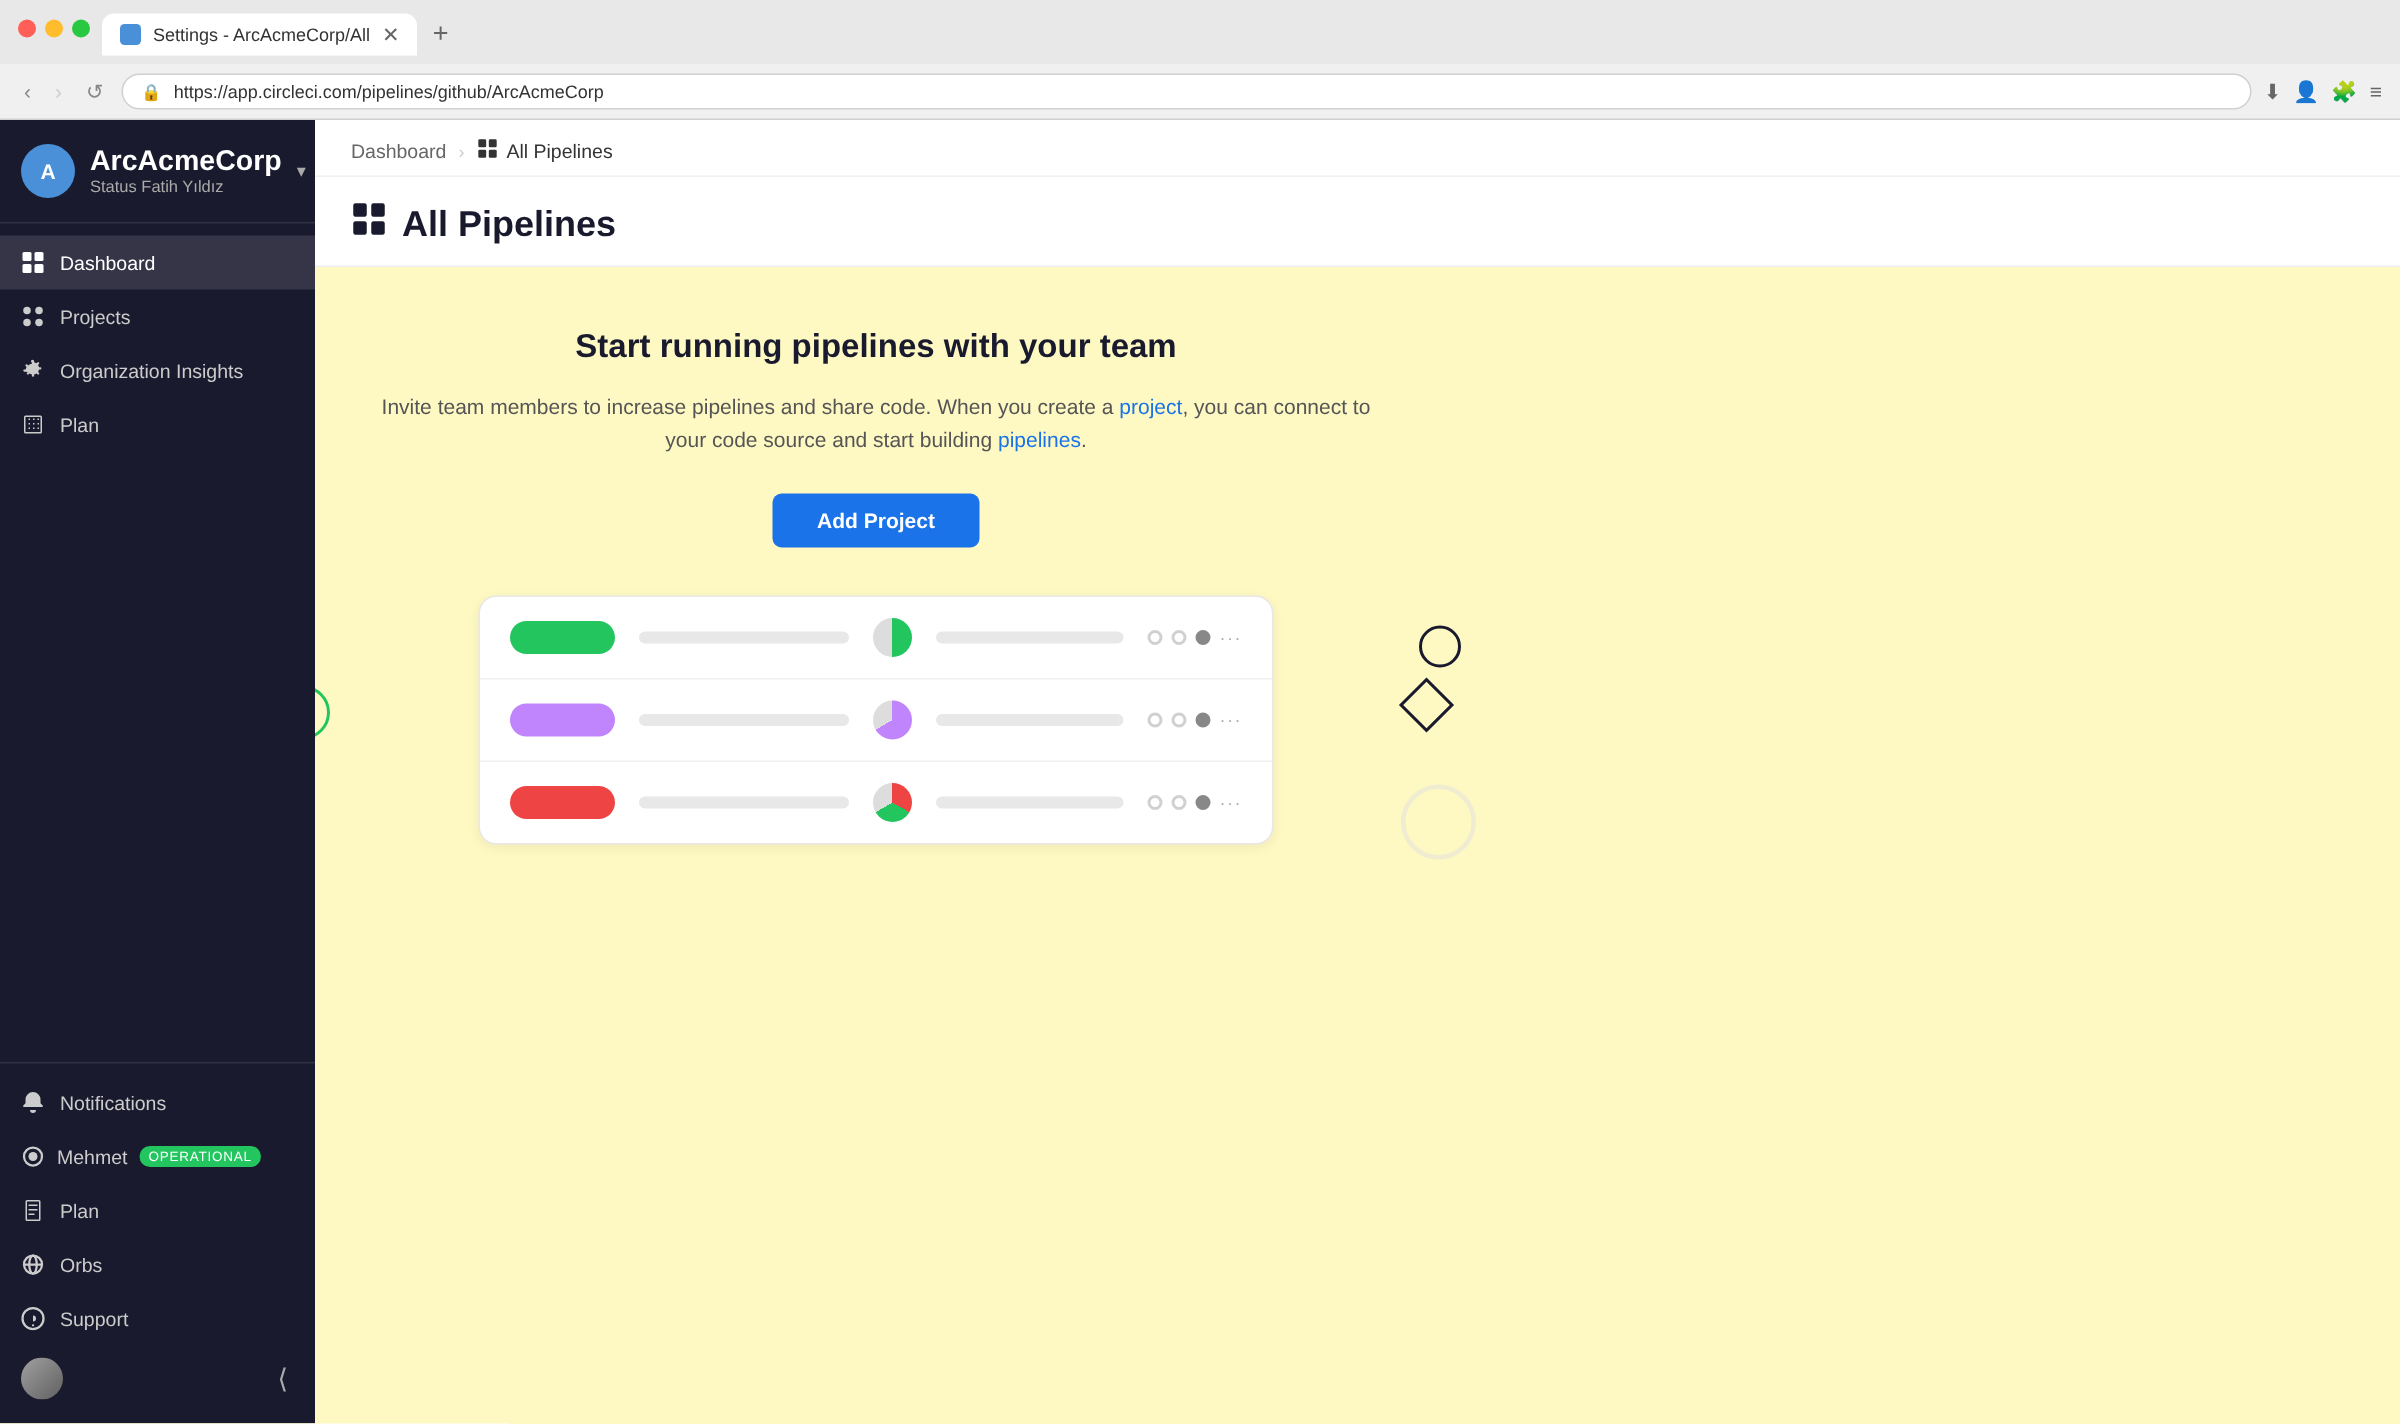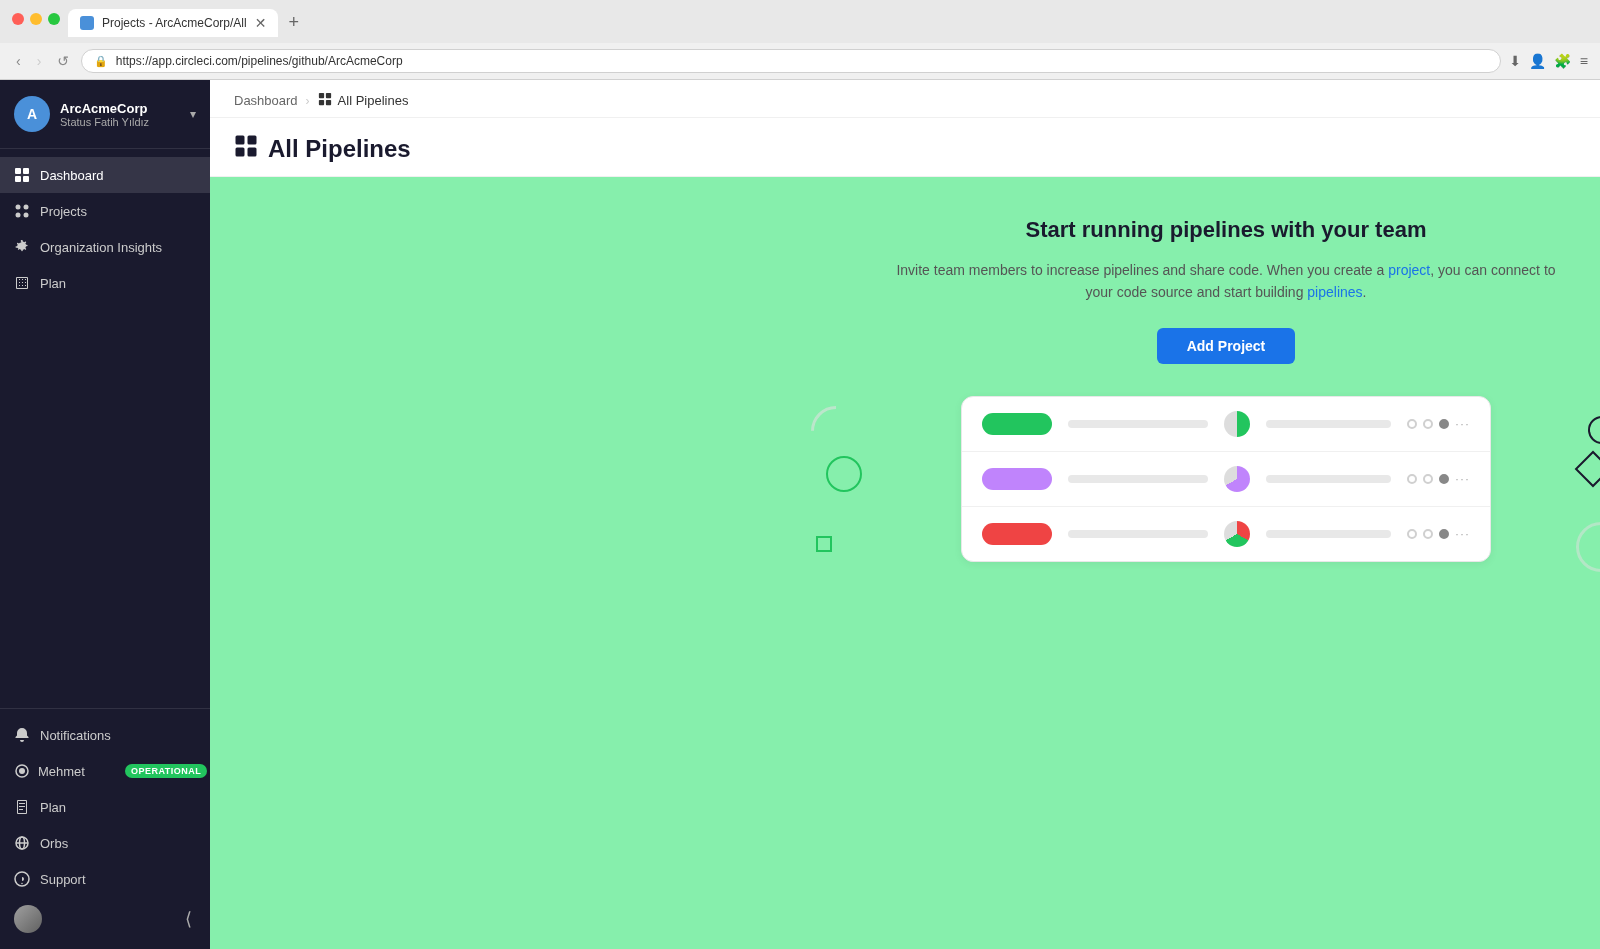--- a/index.html
+++ b/index.html
@@ -26,47 +26,47 @@
     .browser-right-icons span { font-size: 14px; color: #666; cursor: pointer; }
 
     
     .app-container { display: flex; flex: 1; overflow: hidden; }
 
     
     .sidebar { width: 210px; background: #1a1a2e; flex-shrink: 0; display: flex; flex-direction: column; color: #fff; overflow-y: auto; }
     .sidebar-header { padding: 16px 14px; display: flex; align-items: center; gap: 10px; border-bottom: 1px solid rgba(255,255,255,0.1); cursor: pointer; }
     .sidebar-avatar { width: 36px; height: 36px; background: #4a90d9; border-radius: 50%; display: flex; align-items: center; justify-content: center; font-weight: bold; font-size: 14px; flex-shrink: 0; }
     .sidebar-org-info { flex: 1; }
-    .sidebar-org-name { font-size: 13px; font-weight: 600; color: #fff; }
+    .sidebar-org-name { font-size: 19px; font-weight: 600; color: #fff; }
     .sidebar-org-user { font-size: 11px; color: #aaa; }
     .sidebar-chevron { color: #aaa; font-size: 12px; }
 
     .sidebar-nav { flex: 1; padding: 8px 0; }
     .sidebar-item { display: flex; align-items: center; gap: 10px; padding: 10px 14px; cursor: pointer; color: #ccc; font-size: 13px; transition: background 0.15s; }
     .sidebar-item.active { background: rgba(255,255,255,0.12); color: #fff; }
     .sidebar-item .item-icon { width: 16px; height: 16px; flex-shrink: 0; display: flex; align-items: center; justify-content: center; }
 
     .sidebar-bottom { padding: 8px 0; border-top: 1px solid rgba(255,255,255,0.1); }
 
     
-    .status-badge { background: #22c55e; color: #fff; font-size: 9px; font-weight: 700; padding: 2px 6px; border-radius: 10px; letter-spacing: 0.5px; margin-left: 32px; }
+    .status-badge { background: #22c55e; color: #fff; font-size: 9px; font-weight: 400; padding: 2px 6px; border-radius: 10px; letter-spacing: 0.5px; }
 
     
     .main-content { flex: 1; display: flex; flex-direction: column; overflow: hidden; background: #fff; }
 
     .breadcrumb-bar { padding: 12px 24px 8px; border-bottom: 1px solid #f0f0f0; display: flex; align-items: center; gap: 8px; }
     .breadcrumb-text { font-size: 13px; color: #666; }
     .breadcrumb-separator { color: #ccc; font-size: 12px; }
     .breadcrumb-current { font-size: 13px; color: #333; display: flex; align-items: center; gap: 6px; }
     .breadcrumb-icon { font-size: 14px; }
 
     .page-header { padding: 16px 24px 12px; border-bottom: 1px solid #f0f0f0; }
     .page-title { font-size: 24px; font-weight: 700; color: #1a1a2e; display: flex; align-items: center; gap: 10px; }
 
-    .main-body { flex: 1; overflow-y: auto; background: #86efac; display: flex; align-items: flex-start; justify-content: flex-end; padding: 40px 24px; }
+    .main-body { flex: 1; overflow-y: auto; background: #fef9c3; display: flex; align-items: flex-start; justify-content: flex-start; padding: 40px 24px; }
 
     
     .empty-state { max-width: 700px; width: 100%; text-align: center; padding: 0 20px; }
     .empty-state h2 { font-size: 22px; font-weight: 700; color: #1a1a2e; margin-bottom: 16px; }
     .empty-state p { font-size: 14px; color: #555; line-height: 1.6; margin-bottom: 24px; }
     .empty-state a { color: #1a73e8; text-decoration: none; }
     .add-project-btn { background: #1a73e8; color: #fff; border: none; border-radius: 6px; padding: 10px 30px; font-size: 14px; font-weight: 600; cursor: pointer; }
 
     
     .illustration-wrapper { margin-top: 32px; position: relative; display: flex; justify-content: center; }
@@ -103,21 +103,21 @@
 <div class="browser-chrome">
   <div style="display:flex; align-items:center; gap:8px; margin-bottom:6px;">
     <div class="traffic-lights">
       <div class="tl tl-red"></div>
       <div class="tl tl-yellow"></div>
       <div class="tl tl-green"></div>
     </div>
     <div class="browser-tabs">
       <div class="browser-tab">
         <div style="width:14px;height:14px;background:#4a90d9;border-radius:3px;flex-shrink:0;"></div>
-        <span>Projects - ArcAcmeCorp/All</span>
+        <span>Settings - ArcAcmeCorp/All</span>
         <span class="tab-close">✕</span>
       </div>
       <button class="new-tab-btn">+</button>
     </div>
   </div>
 </div>
 <div class="browser-toolbar">
   <button class="browser-nav-btn">‹</button>
   <button class="browser-nav-btn" disabled="">›</button>
   <button class="browser-nav-btn">↺</button>

